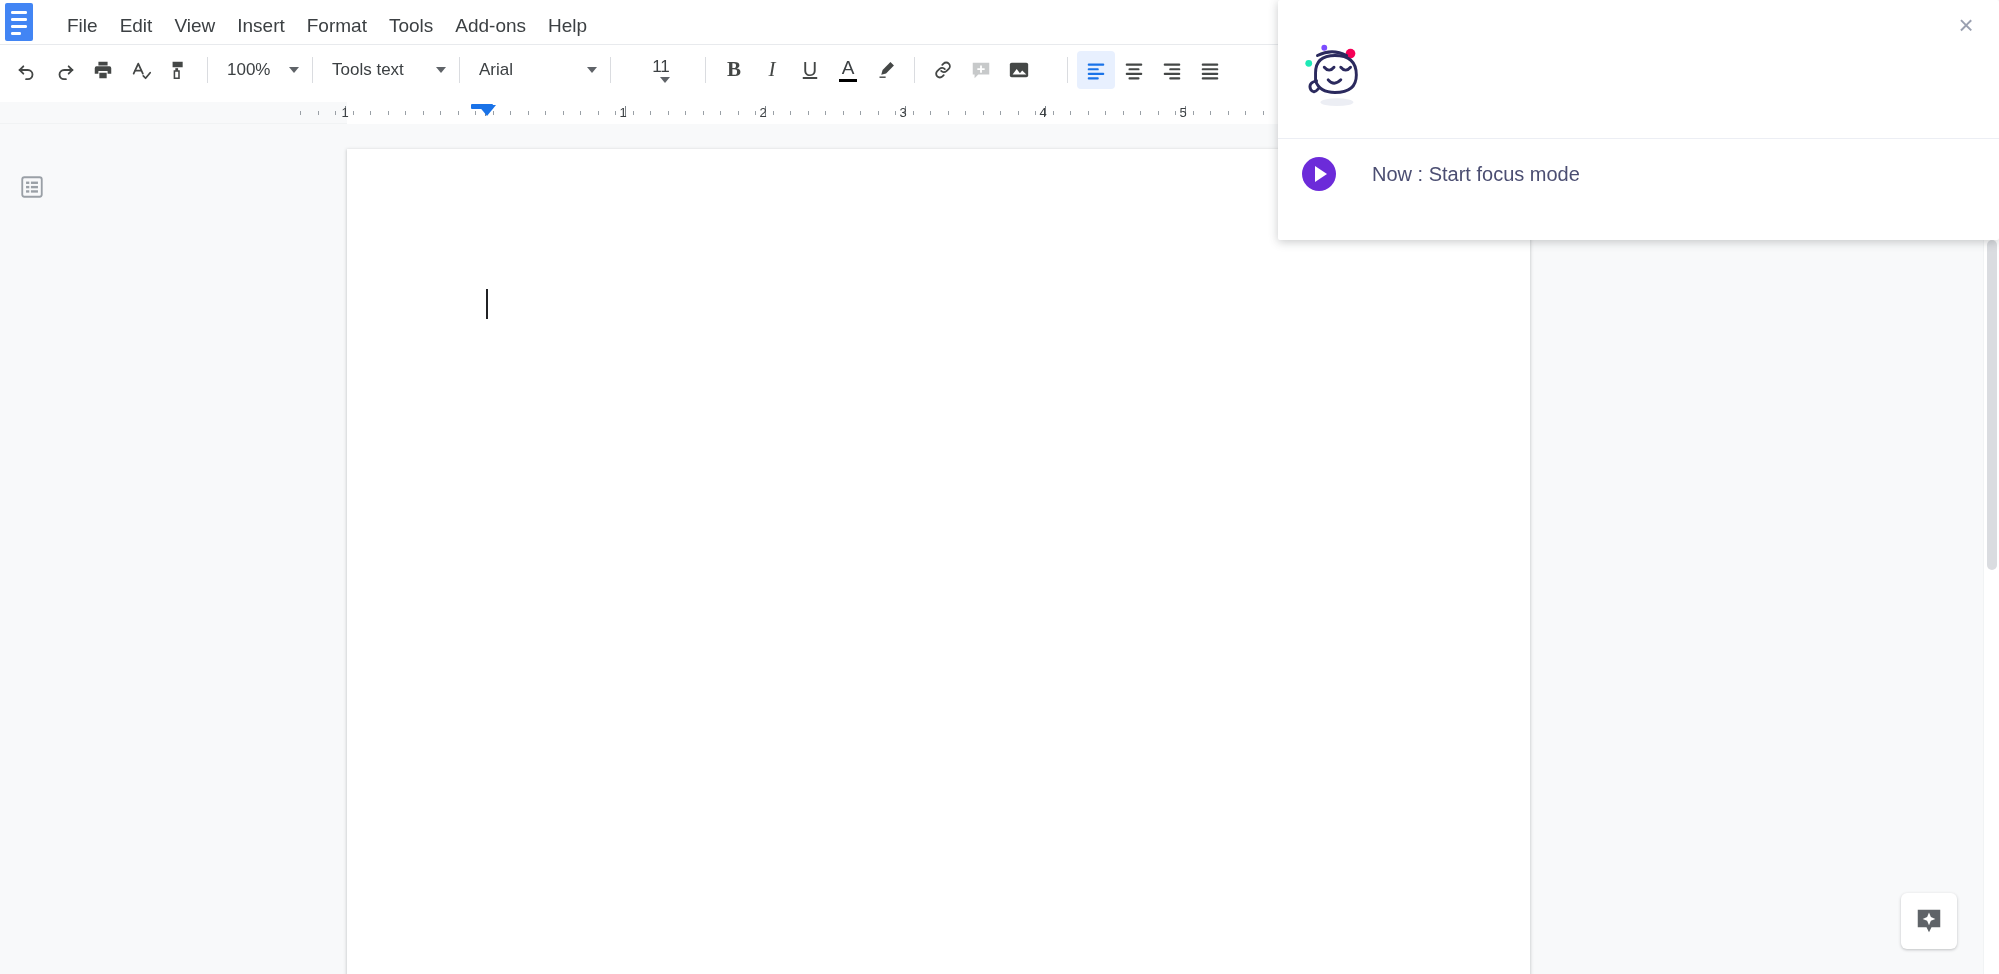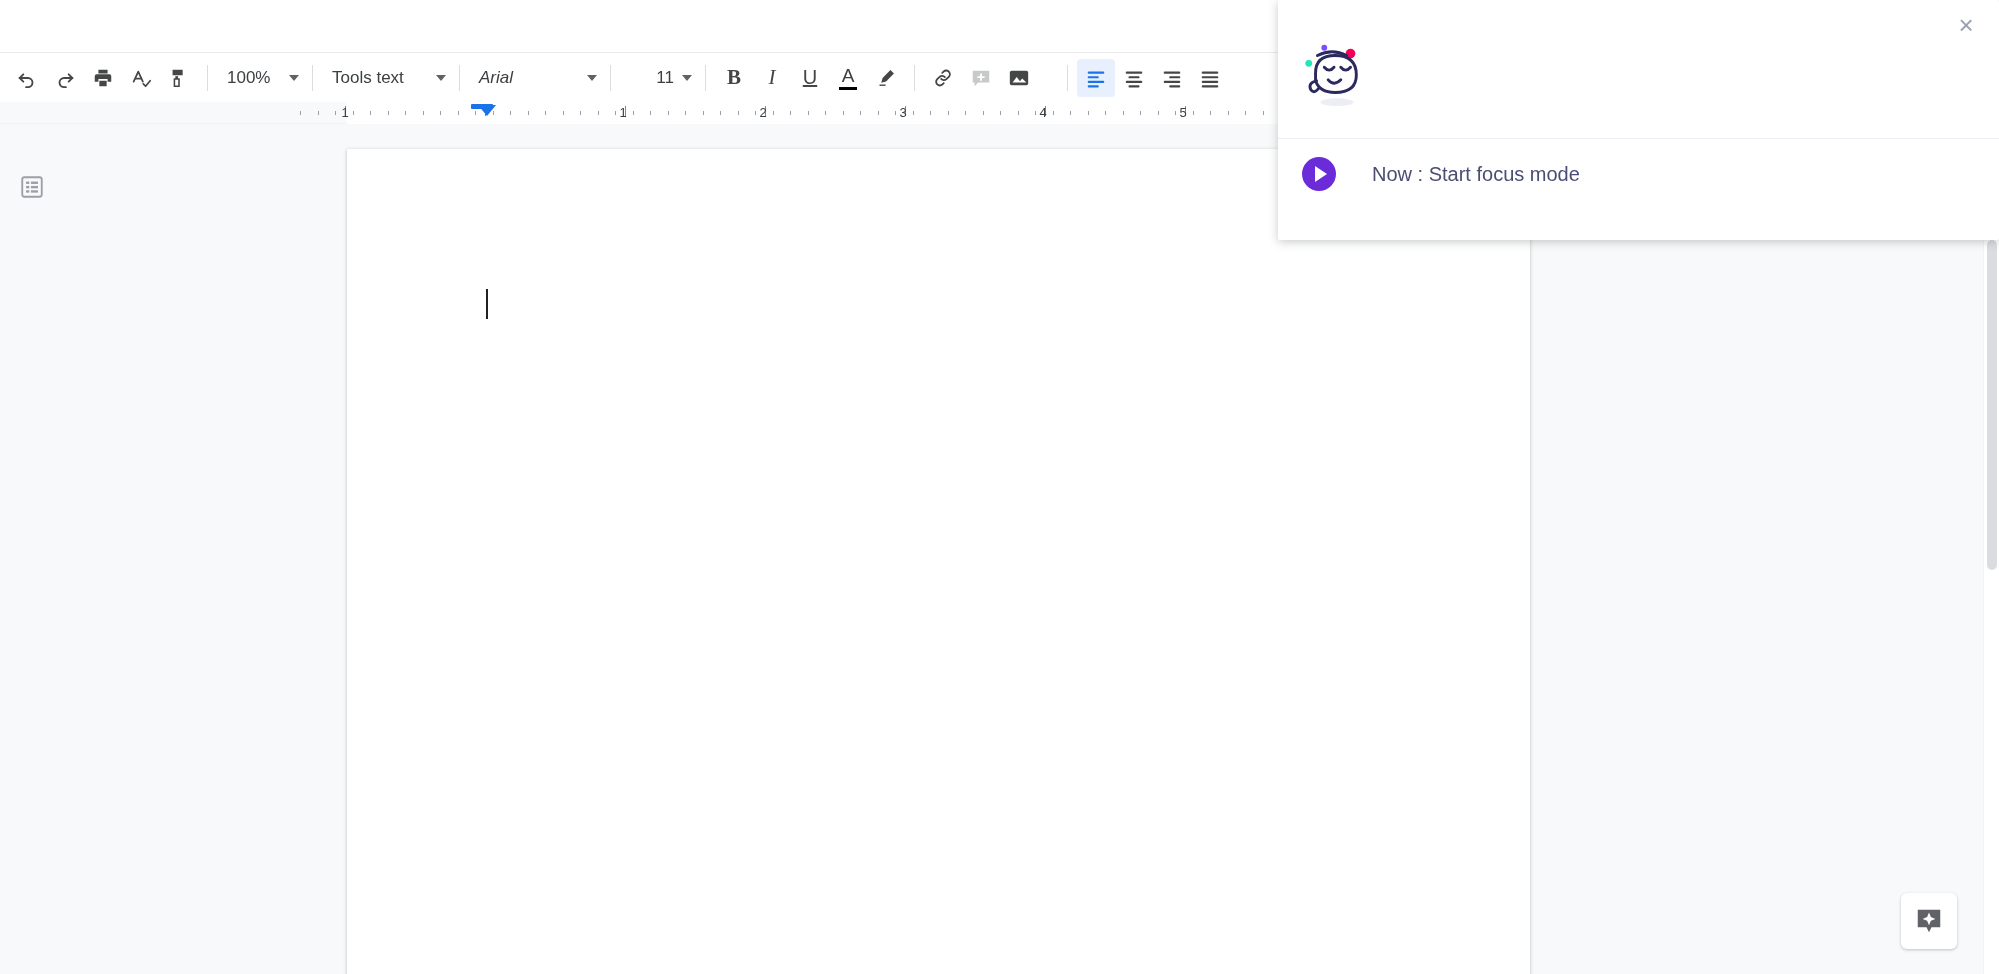--- a/index.html
+++ b/index.html
@@ -25,21 +25,21 @@
   .docs-logo svg { display: block; }
   .menu-items { position: absolute; left: 56px; top: 0; height: 52px; display: flex; align-items: center; }
   .menu-item {
     font-size: 19px; color: #3c4043; padding: 4px 11px;
     line-height: 26px; border-radius: 4px; cursor: pointer;
     white-space: nowrap;
   }
 
   
   .toolbar {
-    position: absolute; left: 0; top: 52px; width: 1999px; height: 50px;
+    position: absolute; left: 0; top: 44px; width: 1999px; height: 50px;
     background: #ffffff; display: flex; align-items: center;
     border-top: 1px solid #e8eaed;
   }
   .tb-btn {
     width: 38px; height: 38px; display: flex; align-items: center; justify-content: center;
     border-radius: 4px; cursor: pointer; flex: 0 0 auto; color: #444746;
   }
   .tb-btn.active { background: #e8f0fe; color: #1a73e8; }
   .tb-sep { width: 1px; height: 26px; background: #dadce0; margin: 0 9px; flex: 0 0 auto; }
   .tb-drop {
@@ -48,22 +48,22 @@
     flex: 0 0 auto;
   }
   .tb-drop .caret {
     margin-left: 8px; width: 0; height: 0;
     border-left: 5px solid transparent; border-right: 5px solid transparent;
     border-top: 6px solid #5f6368;
   }
   .tb-drop .dval { white-space: nowrap; }
   .zoom-drop { width: 86px; justify-content: space-between; }
   .style-drop { width: 128px; justify-content: space-between; }
-  .font-drop  { width: 132px; justify-content: space-between; font-style: italic; }
-  .size-drop  { width: 76px; justify-content: flex-end; }
+  .font-drop  { width: 132px; justify-content: space-between; }
+  .size-drop  { width: 76px; justify-content: center; flex-direction: column; }
   .tb-pad { width: 8px; flex: 0 0 auto; }
 
   .bold-g   { font-weight: bold; font-size: 21px; font-family: "Liberation Serif", serif;}
   .ital-g   { font-style: italic; font-size: 21px; font-family: "Liberation Serif", serif;}
   .und-g    { font-size: 20px; text-decoration: underline; font-family: "Liberation Sans", sans-serif;}
 
   
   .colorA { display:flex; flex-direction:column; align-items:center; line-height:1; }
   .colorA .a { font-size: 19px; color:#3c4043; }
   .colorA .bar { width: 18px; height: 3px; background: #000000; margin-top: 2px; }
@@ -198,20 +198,41 @@
     </div>
     <div class="share-btn">
       <svg viewBox="0 0 24 24" width="17" height="17" fill="#ffffff">
         <path d="M12 2a5 5 0 0 0-5 5v3H6v11h12V10h-1V7a5 5 0 0 0-5-5zm0 2a3 3 0 0 1 3 3v3H9V7a3 3 0 0 1 3-3z"></path>
       </svg>
       <span>Share</span>
     </div>
     <div class="avatar">A</div>
   </div>
 
+  <div class="menubar">
+    <div class="docs-logo">
+      <svg width="28" height="38" viewBox="0 0 28 38">
+        <rect x="0" y="0" width="28" height="38" rx="2" fill="#4285f4"></rect>
+        <rect x="6" y="8" width="16" height="3" rx="1.2" fill="#ffffff"></rect>
+        <rect x="6" y="15" width="16" height="3" rx="1.2" fill="#ffffff"></rect>
+        <rect x="6" y="22" width="16" height="3" rx="1.2" fill="#ffffff"></rect>
+        <rect x="6" y="29" width="10" height="3" rx="1.2" fill="#ffffff"></rect>
+      </svg>
+    </div>
+    <div class="menu-items">
+      <div class="menu-item">File</div>
+      <div class="menu-item">Edit</div>
+      <div class="menu-item">View</div>
+      <div class="menu-item">Insert</div>
+      <div class="menu-item">Format</div>
+      <div class="menu-item">Tools</div>
+      <div class="menu-item">Add-ons</div>
+      <div class="menu-item">Help</div>
+    </div>
+  </div>
 
   <div class="toolbar">
     <div class="tb-pad"></div>
 
     <div class="tb-btn">
       <svg viewBox="0 0 24 24" width="22" height="22" fill="none" stroke="#444746" stroke-width="2" stroke-linecap="round">
         <path d="M8 8L4 12l4 4"></path>
           <path d="M4 12h9a5 5 0 0 1 0 10h-2"></path>
       </svg>
     </div>

